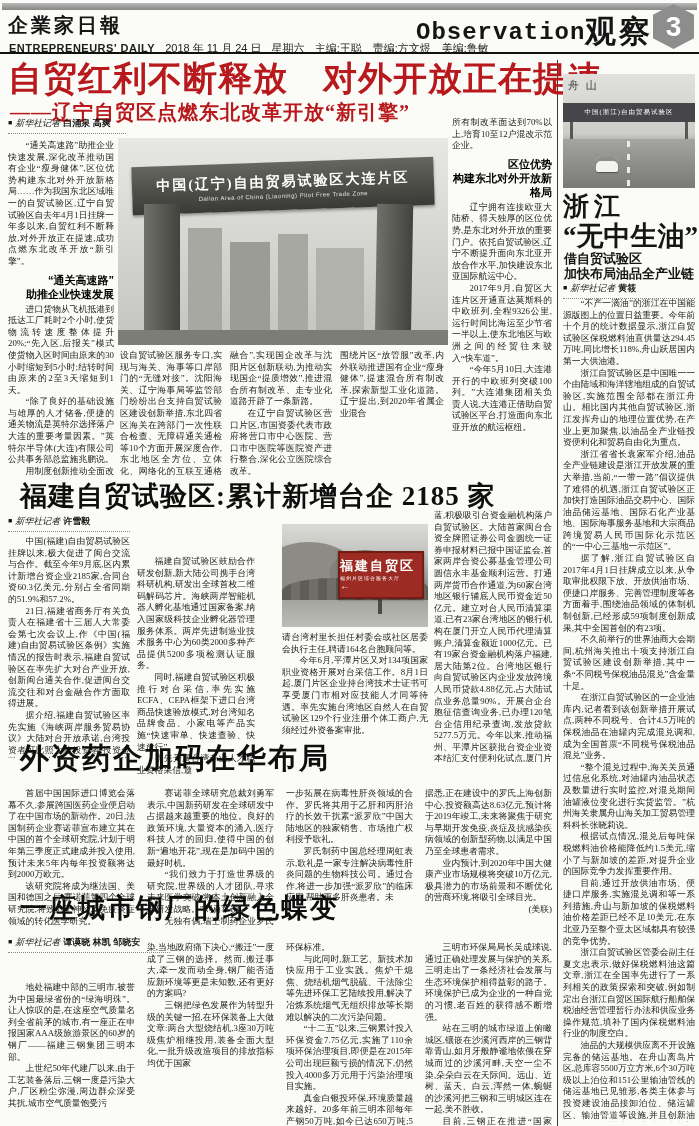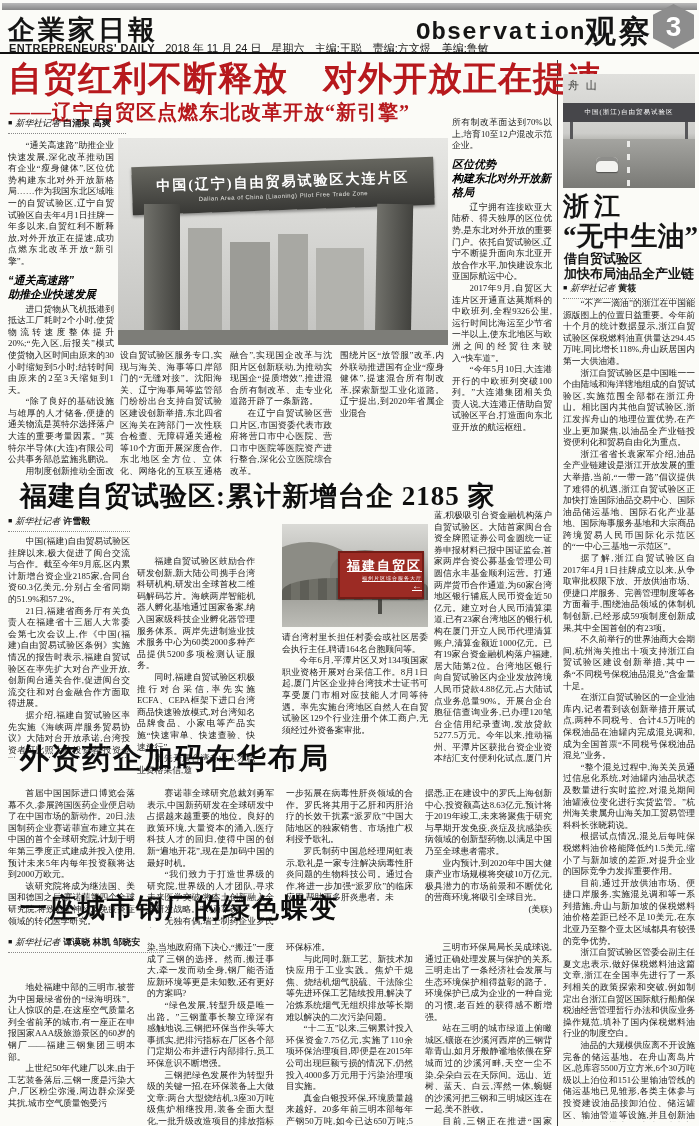--- a/index.html
+++ b/index.html
@@ -1,19 +1,19 @@
 <!DOCTYPE html>
 <html><head>
 <meta charset="utf-8">
 <style>
   *{margin:0;padding:0;box-sizing:border-box;}
   html,body{width:699px;height:1126px;}
   body{position:relative;background:#fbfbf7;font-family:"Liberation Serif","DejaVu Serif",serif;color:#151515;overflow:hidden;}
   .topbar{position:absolute;left:2px;top:3px;width:695px;height:7px;background:linear-gradient(#b9b9b9,#878787);}
-  .mast-cn{position:absolute;left:8px;top:12px;font-size:27px;font-weight:bold;letter-spacing:3px;}
+  .mast-cn{position:absolute;left:8px;top:12px;font-size:20px;font-weight:bold;letter-spacing:3px;}
   .mast-sub{position:absolute;left:9px;top:41px;font-size:11px;white-space:nowrap;font-family:Liberation Sans, sans-serif;color:#1c1c1c;}
   .mast-sub span{margin-right:7px;}
   .mast-en{font-weight:bold;letter-spacing:.5px;}
   .obs{position:absolute;left:416px;top:19px;font-family:"Liberation Mono","DejaVu Sans Mono",monospace;font-size:24px;font-weight:bold;letter-spacing:1px;}
   .obs-cn{position:absolute;left:585px;top:11px;font-size:31px;font-weight:bold;letter-spacing:3px;}
   .hex{position:absolute;left:653px;top:4px;width:41px;height:45px;background:#8d8d8d;clip-path:polygon(50% 0,100% 24%,100% 76%,50% 100%,0 76%,0 24%);color:#fff;font-size:28px;font-weight:bold;text-align:center;line-height:45px;font-family:"Liberation Sans",sans-serif;}
   .head-rule{position:absolute;left:0;top:52px;width:699px;height:2px;background:#101010;}
   .vrule{position:absolute;left:557px;top:60px;width:1px;height:1066px;background:#3a3a3a;}
 
   .h-main{position:absolute;left:8px;top:56px;width:548px;font-size:34px;font-weight:bold;color:#b7191d;white-space:nowrap;letter-spacing:1px;}
@@ -25,21 +25,21 @@
 
   .byline{position:absolute;font-size:9px;font-family:"Liberation Sans",sans-serif;border-bottom:1px dotted #888;padding-bottom:3px;white-space:nowrap;}
   .byline .sq{font-size:7px;vertical-align:1px;}
   .byline .role{font-style:italic;margin:0 3px 0 3px;font-family:"Liberation Serif",serif;}
   .byline .names{font-weight:bold;}
 
   .col{position:absolute;font-size:8.8px;line-height:11.6px;text-align:justify;overflow:hidden;color:#1b1b1b;}
   .para{text-indent:2em;margin:0;}
   .para.cont{text-indent:0;}
   .para.right{text-align:right;text-indent:0;}
-  .colhead{font-family:"Liberation Sans",sans-serif;font-weight:bold;font-size:11px;line-height:14px;margin:5px 0 3px;text-align:left;color:#000;font-style:italic;}
+  .colhead{font-family:"Liberation Sans",sans-serif;font-weight:bold;font-size:11px;line-height:14px;margin:5px 0 3px;text-align:right;color:#000;}
 
   .photo{position:absolute;overflow:hidden;}
   .ph-liaoning{left:118px;top:138px;width:330px;height:207px;background:linear-gradient(#e7e7e4 0%,#d3d3d0 55%,#c3c3c0 100%);}
   .gate-beam{position:absolute;left:14px;top:24px;width:302px;height:48px;background:linear-gradient(#66665f,#39393六);background:linear-gradient(#66665f,#393936);transform:rotate(-2deg);display:flex;flex-direction:column;justify-content:center;align-items:center;color:#fff;box-shadow:0 2px 3px rgba(0,0,0,.35);}
   .gate-beam .cn{font-size:14px;font-weight:bold;letter-spacing:2px;white-space:nowrap;}
   .gate-beam .en{font-size:6px;color:#e3e3df;letter-spacing:.5px;margin-top:2px;font-family:"Liberation Sans",sans-serif;white-space:nowrap;}
   .gate-pl{position:absolute;top:66px;width:36px;height:141px;background:linear-gradient(90deg,#71716b,#42423e);}
   .gate-pl.l{left:26px;} .gate-pl.r{left:258px;transform:rotate(1deg);}
   .bld{position:absolute;background:#a8a8a3;}
   .gate-ground{position:absolute;left:0;bottom:0;width:100%;height:15px;background:#7d7d78;}
@@ -49,21 +49,21 @@
   .zs-band{position:absolute;left:0;top:29px;width:132px;height:19px;background:#46464a;color:#fff;font-size:6.5px;letter-spacing:1px;display:flex;align-items:center;justify-content:center;white-space:nowrap;}
   .zs-leg{position:absolute;top:48px;width:3px;height:17px;background:#57575a;}
   .zs-leg.l{left:7px;} .zs-leg.r{left:122px;}
   .zs-road{position:absolute;left:0;top:65px;width:132px;height:49px;background:linear-gradient(#a4a4a0,#79797五);background:linear-gradient(#a4a4a0,#797975);}
   .zs-dash{position:absolute;left:64px;top:67px;width:3px;height:45px;background:repeating-linear-gradient(#ececea 0 6px,transparent 6px 13px);}
   .zs-car{position:absolute;left:33px;top:83px;width:22px;height:15px;background:#f3f3f0;border-radius:5px 5px 2px 2px;box-shadow:inset 0 4px 0 #8d8d8a,0 1px 1px rgba(0,0,0,.4);}
 
   .ph-fujian{left:282px;top:524px;width:146px;height:103px;background:linear-gradient(#dadad6 0%,#c2c2be 30%,#94948e 58%,#a9a9a3 78%,#bdbdb7 100%);}
   .fj-hill{position:absolute;background:#8c8c85;border-radius:50% 50% 0 0;}
   .fj-trees{position:absolute;left:0;top:54px;width:146px;height:22px;background:repeating-linear-gradient(90deg,#5e5e57 0 9px,#6f6f67 9px 18px);border-radius:35% 25% 0 0 / 60% 45% 0 0;}
-  .fj-sign{position:absolute;left:56px;top:27px;width:86px;height:48px;background:#9c2b24;border:2px solid #731c16;color:#fff;text-align:right;box-shadow:0 1px 2px rgba(0,0,0,.4);text-decoration:underline;}
+  .fj-sign{position:absolute;left:56px;top:27px;width:86px;height:48px;background:#9c2b24;border:2px solid #731c16;color:#fff;text-align:left;box-shadow:0 1px 2px rgba(0,0,0,.4);}
   .fj-sign .t{font-size:13px;font-weight:bold;letter-spacing:2px;margin-top:4px;white-space:nowrap;}
   .fj-sign .s{font-size:5px;letter-spacing:1px;white-space:nowrap;}
   .fj-sign .a{font-size:10px;line-height:10px;}
   .fj-post{position:absolute;left:96px;top:75px;width:4px;height:15px;background:#4c4c47;}
 
   .zj-h1{position:absolute;left:563px;top:189px;font-size:26px;font-weight:bold;letter-spacing:5px;text-align:center;}
   .zj-h2{position:absolute;left:563px;top:218px;font-size:27px;font-weight:bold;white-space:nowrap;}
   .zj-sub{position:absolute;left:564px;font-size:13px;font-weight:bold;font-family:"Liberation Sans",sans-serif;white-space:nowrap;}
 </style>
 </head>
@@ -186,21 +186,20 @@
 <div class="h-sec h-steel">一座城市钢厂的绿色蝶变</div>
 <div class="byline" style="left:8px;top:936px;width:162px;">
   <span class="sq">■</span><span class="role">新华社记者</span><span class="names">谭谟晓 林凯 邹晓安</span>
 </div>
 <div class="col" style="left:8px;top:958px;width:127px;height:168px;margin-top:24px;">
     <p class="para">地处福建中部的三明市,被誉为中国最绿省份的“绿海明珠”。让人惊叹的是,在这座空气质量名列全省前茅的城市,有一座正在申报国家AAA级旅游景区的60岁的钢厂——福建三钢集团三明本部。</p>
     <p class="para">上世纪50年代建厂以来,由于工艺装备落后,三钢一度是污染大户,厂区粉尘弥漫,周边群众深受其扰,城市空气质量饱受污</p>
   </div>
 <div class="col" style="left:147px;top:942px;width:127px;height:184px;">
     <p class="para cont">染,当地政府痛下决心,“搬迁”一度成了三钢的选择。然而,搬迁事大,牵一发而动全身,钢厂能否适应新环境等更是未知数,还有更好的方案吗?</p>
-    <p class="para">“绿色发展,转型升级是唯一出路。”三钢董事长黎立璋深有感触地说,三钢把环保当作头等大事抓实,把排污指标在厂区各个部门定期公布并进行内部排行,员工环保意识不断增强。</p>
     <p class="para">三钢把绿色发展作为转型升级的关键一招,在环保装备上大做文章:两台大型烧结机,3座30万吨级焦炉相继投用,装备全面大型化,一批升级改造项目的排放指标均优于国家</p>
   </div>
 <div class="col" style="left:286px;top:942px;width:127px;height:184px;">
     <p class="para cont">环保标准。</p>
     <p class="para">与此同时,新工艺、新技术加快应用于工业实践。焦炉干熄焦、烧结机烟气脱硫、干法除尘等先进环保工艺陆续投用,解决了冶炼系统烟气无组织排放等长期难以解决的二次污染问题。</p>
     <p class="para">“十二五”以来,三钢累计投入环保资金7.75亿元,实施了110余项环保治理项目,即便是在2015年公司出现巨额亏损的情况下,仍然投入4000多万元用于污染治理项目实施。</p>
     <p class="para">真金白银投环保,环境质量越来越好。20多年前三明本部每年产钢50万吨,如今已达650万吨;5年前厂区每月降尘量26.33吨/平方公里,如今仅为10.02吨/平方公里。“增”“减”之间,折射的恰是三钢增产不增污、增产不增废的绿色蝶变。</p>
   </div>
 <div class="col" style="left:425px;top:942px;width:127px;height:184px;">
     <p class="para">三明市环保局局长吴成球说,通过正确处理发展与保护的关系,三明走出了一条经济社会发展与生态环境保护相得益彰的路子。环境保护已成为企业的一种自觉的习惯,老百姓的获得感不断增强。</p>

